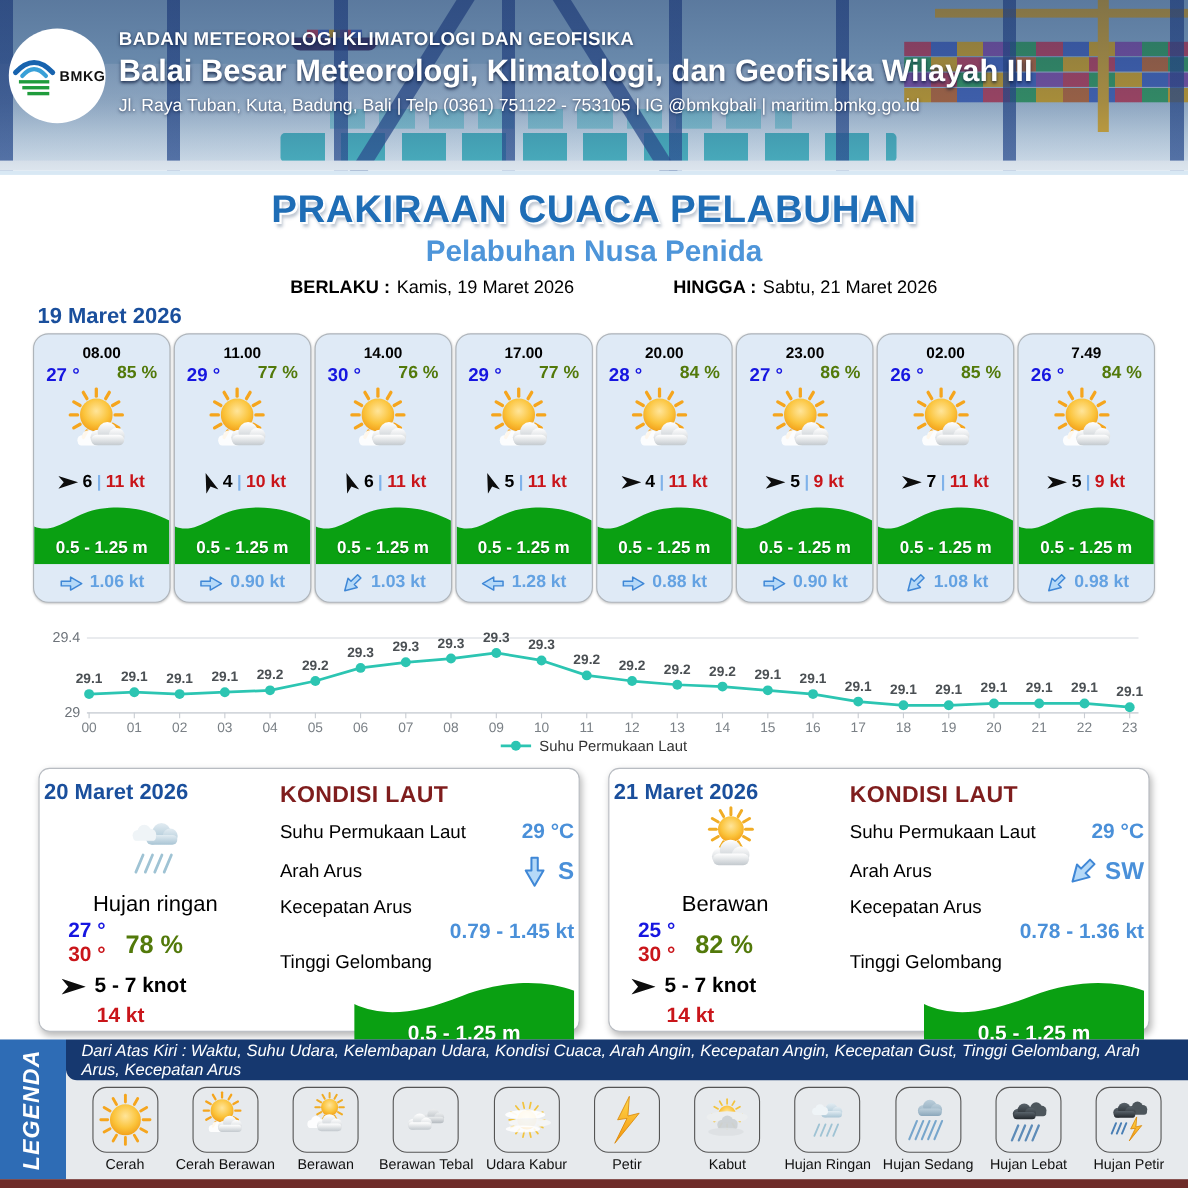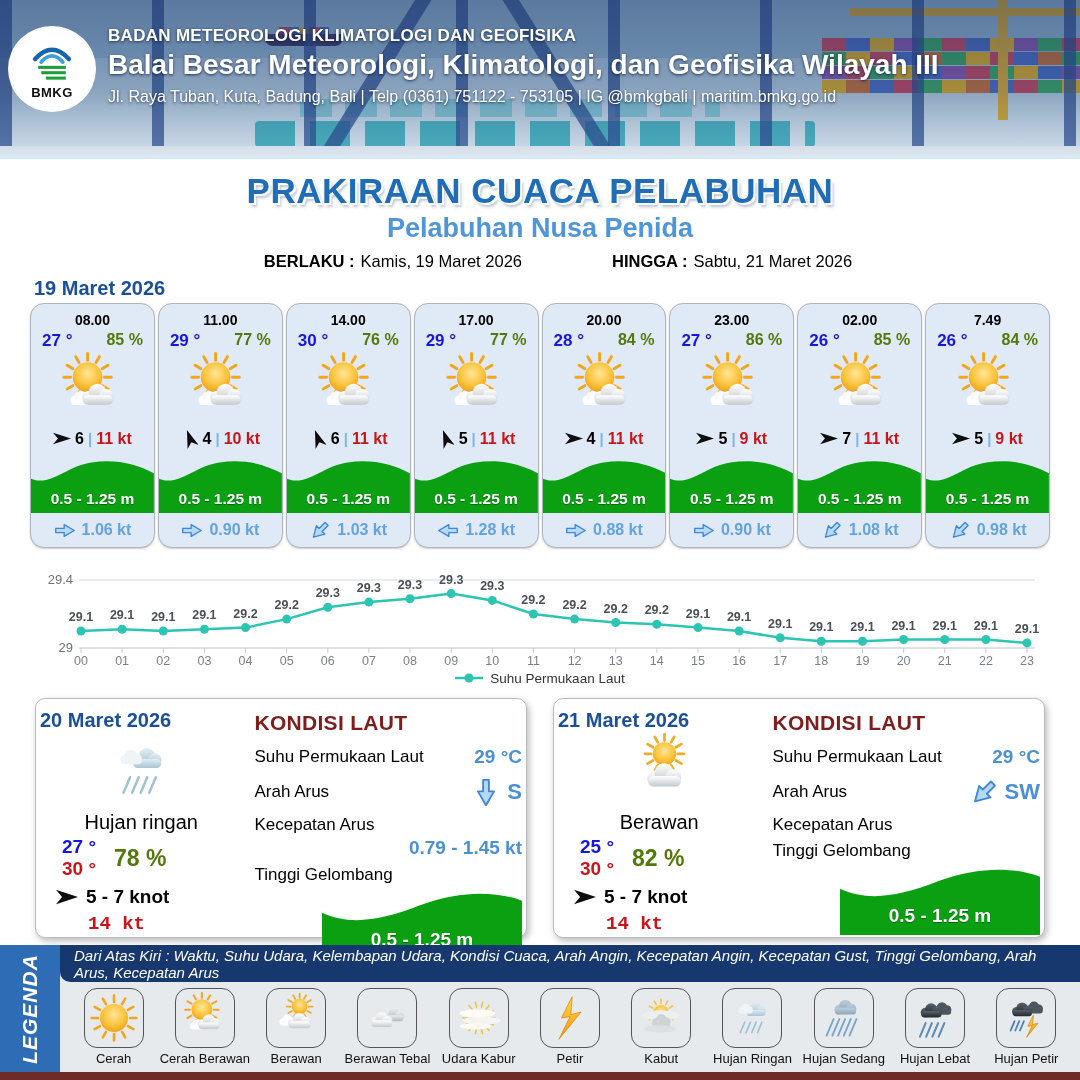--- a/index.html
+++ b/index.html
@@ -27,21 +27,21 @@
   .hd-ship::before { content:""; position:absolute; top:-7px; left:14px; width:50px; height:7px;
     background:repeating-linear-gradient(90deg,#c94f66 0 10px,#4f74c9 10px 20px,#e0b42e 20px 30px); }
   .hd-chairs { position:absolute; left:255px; bottom:8px; width:560px; height:26px;
     background:repeating-linear-gradient(90deg,#4db6c4 0 40px,transparent 40px 55px); border-radius:4px; }
   .hd-chairs2 { position:absolute; left:300px; bottom:38px; width:420px; height:18px; opacity:.6;
     background:repeating-linear-gradient(90deg,#5fc2cf 0 32px,transparent 32px 45px); }
   .hd-floor { position:absolute; left:0; right:0; bottom:0; height:9px; background:#e9f1f7; }
   .hd-overlay { position:absolute; inset:0;
     background:linear-gradient(180deg, rgba(18,38,88,.45) 0%, rgba(18,38,88,.28) 60%, rgba(18,38,88,.06) 100%); }
   .hd-logo { position:absolute; left:8px; top:26px; width:88px; height:86px; background:#fff;
-    border-radius:50%; display:flex; flex-direction:column; align-items:center; justify-content:center; z-index:3; }
+    border-radius:50%; display:flex; flex-direction:row; align-items:center; justify-content:center; z-index:3; }
   .hd-logo svg { width:46px; height:46px; }
   .hd-logo .lg-txt { font-weight:bold; font-size:13px; color:#111; letter-spacing:.5px; }
   .hd-text { position:absolute; left:108px; top:26px; right:10px; z-index:3; color:#fff;
     text-shadow:0 1px 3px rgba(8,22,56,.8); }
   .hd-org { font-size:17px; font-weight:bold; letter-spacing:.3px; }
   .hd-office { font-size:28px; font-weight:bold; margin-top:3px; }
   .hd-addr { font-size:16px; margin-top:7px; }
   .hd-sep { height:4px; background:#d8e8f4; }
 
   
@@ -89,21 +89,21 @@
   .p-date { font-size:20px; font-weight:bold; color:#1a4f9c; }
   .p-icon { width:92px; height:78px; margin:0 auto; }
   .p-cond { text-align:center; font-size:20px; color:#000; margin-top:1px; }
   .p-temps { display:grid; grid-template-columns:auto auto; column-gap:18px; width:fit-content;
     margin:2px 0 0 22px; align-items:center; }
   .p-tmin { color:#1616e0; font-weight:bold; font-size:19px; grid-column:1; }
   .p-hum  { color:#52790a; font-weight:bold; font-size:23px; grid-column:2; grid-row:1 / 3; }
   .p-tmax { color:#c9151a; font-weight:bold; font-size:19px; grid-column:1; }
   .p-wind { display:flex; align-items:center; gap:8px; margin:6px 0 0 16px; font-size:19px;
     font-weight:bold; color:#000; }
-  .p-gust { color:#c9151a; font-weight:bold; font-size:19px; margin:5px 0 0 48px;font-family:Liberation Mono, monospace; }
+  .p-gust { color:#c9151a; font-weight:bold; font-size:19px; margin:5px 0 0 48px; }
   .p-right { width:58%; padding-left:12px; }
   .k-head { font-size:21px; font-weight:bold; color:#7f1d1d; letter-spacing:.3px; margin-top:2px; }
   .k-row { display:flex; justify-content:space-between; align-items:center; margin-top:11px; font-size:17px; color:#000; }
   .k-val { color:#4a90d9; font-weight:bold; font-size:19px; }
   .k-dir { display:flex; align-items:center; gap:6px; }
   .k-dirletter { color:#4a90d9; font-weight:bold; font-size:22px; }
   .k-speedval { text-align:right; color:#4a90d9; font-weight:bold; font-size:19px; margin-top:2px; }
   .k-wave { position:relative; width:200px; height:74px; margin-left:auto; margin-top:0px; }
   .k-wave svg { position:absolute; inset:0; }
   .k-waveval { position:absolute; bottom:8px; left:0; right:0; text-align:center; color:#fff;
@@ -920,20 +920,21 @@
                 <svg viewBox="0 0 26 17" width="30" height="21">
                   <path d="M2,11 L12,11 L12,15.5 L24,8.5 L12,1.5 L12,6 L2,6 Z" fill="#b5d9f8" stroke="#3f87d6" stroke-width="1.6" stroke-linejoin="round"></path>
                 </svg>
               </span>
             <span class="k-dirletter">SW</span>
           </span>
         </div>
         <div class="k-row" style="margin-top:10px">
           <span>Kecepatan Arus</span>
         </div>
+        <div class="k-speedval">0.78 - 1.36 kt</div>
         <div class="k-row" style="margin-top:6px">
           <span>Tinggi Gelombang</span>
         </div>
         <div class="k-wave">
           <svg viewBox="0 0 200 80" preserveAspectRatio="none" width="100%" height="100%">
               <path d="M0,30 C26,43 56,40 98,22 C140,5 175,7 200,17 L200,80 L0,80 Z" fill="#0aa012"></path>
             </svg>
           <span class="k-waveval">0.5 - 1.25 m</span>
         </div>
       </div>

